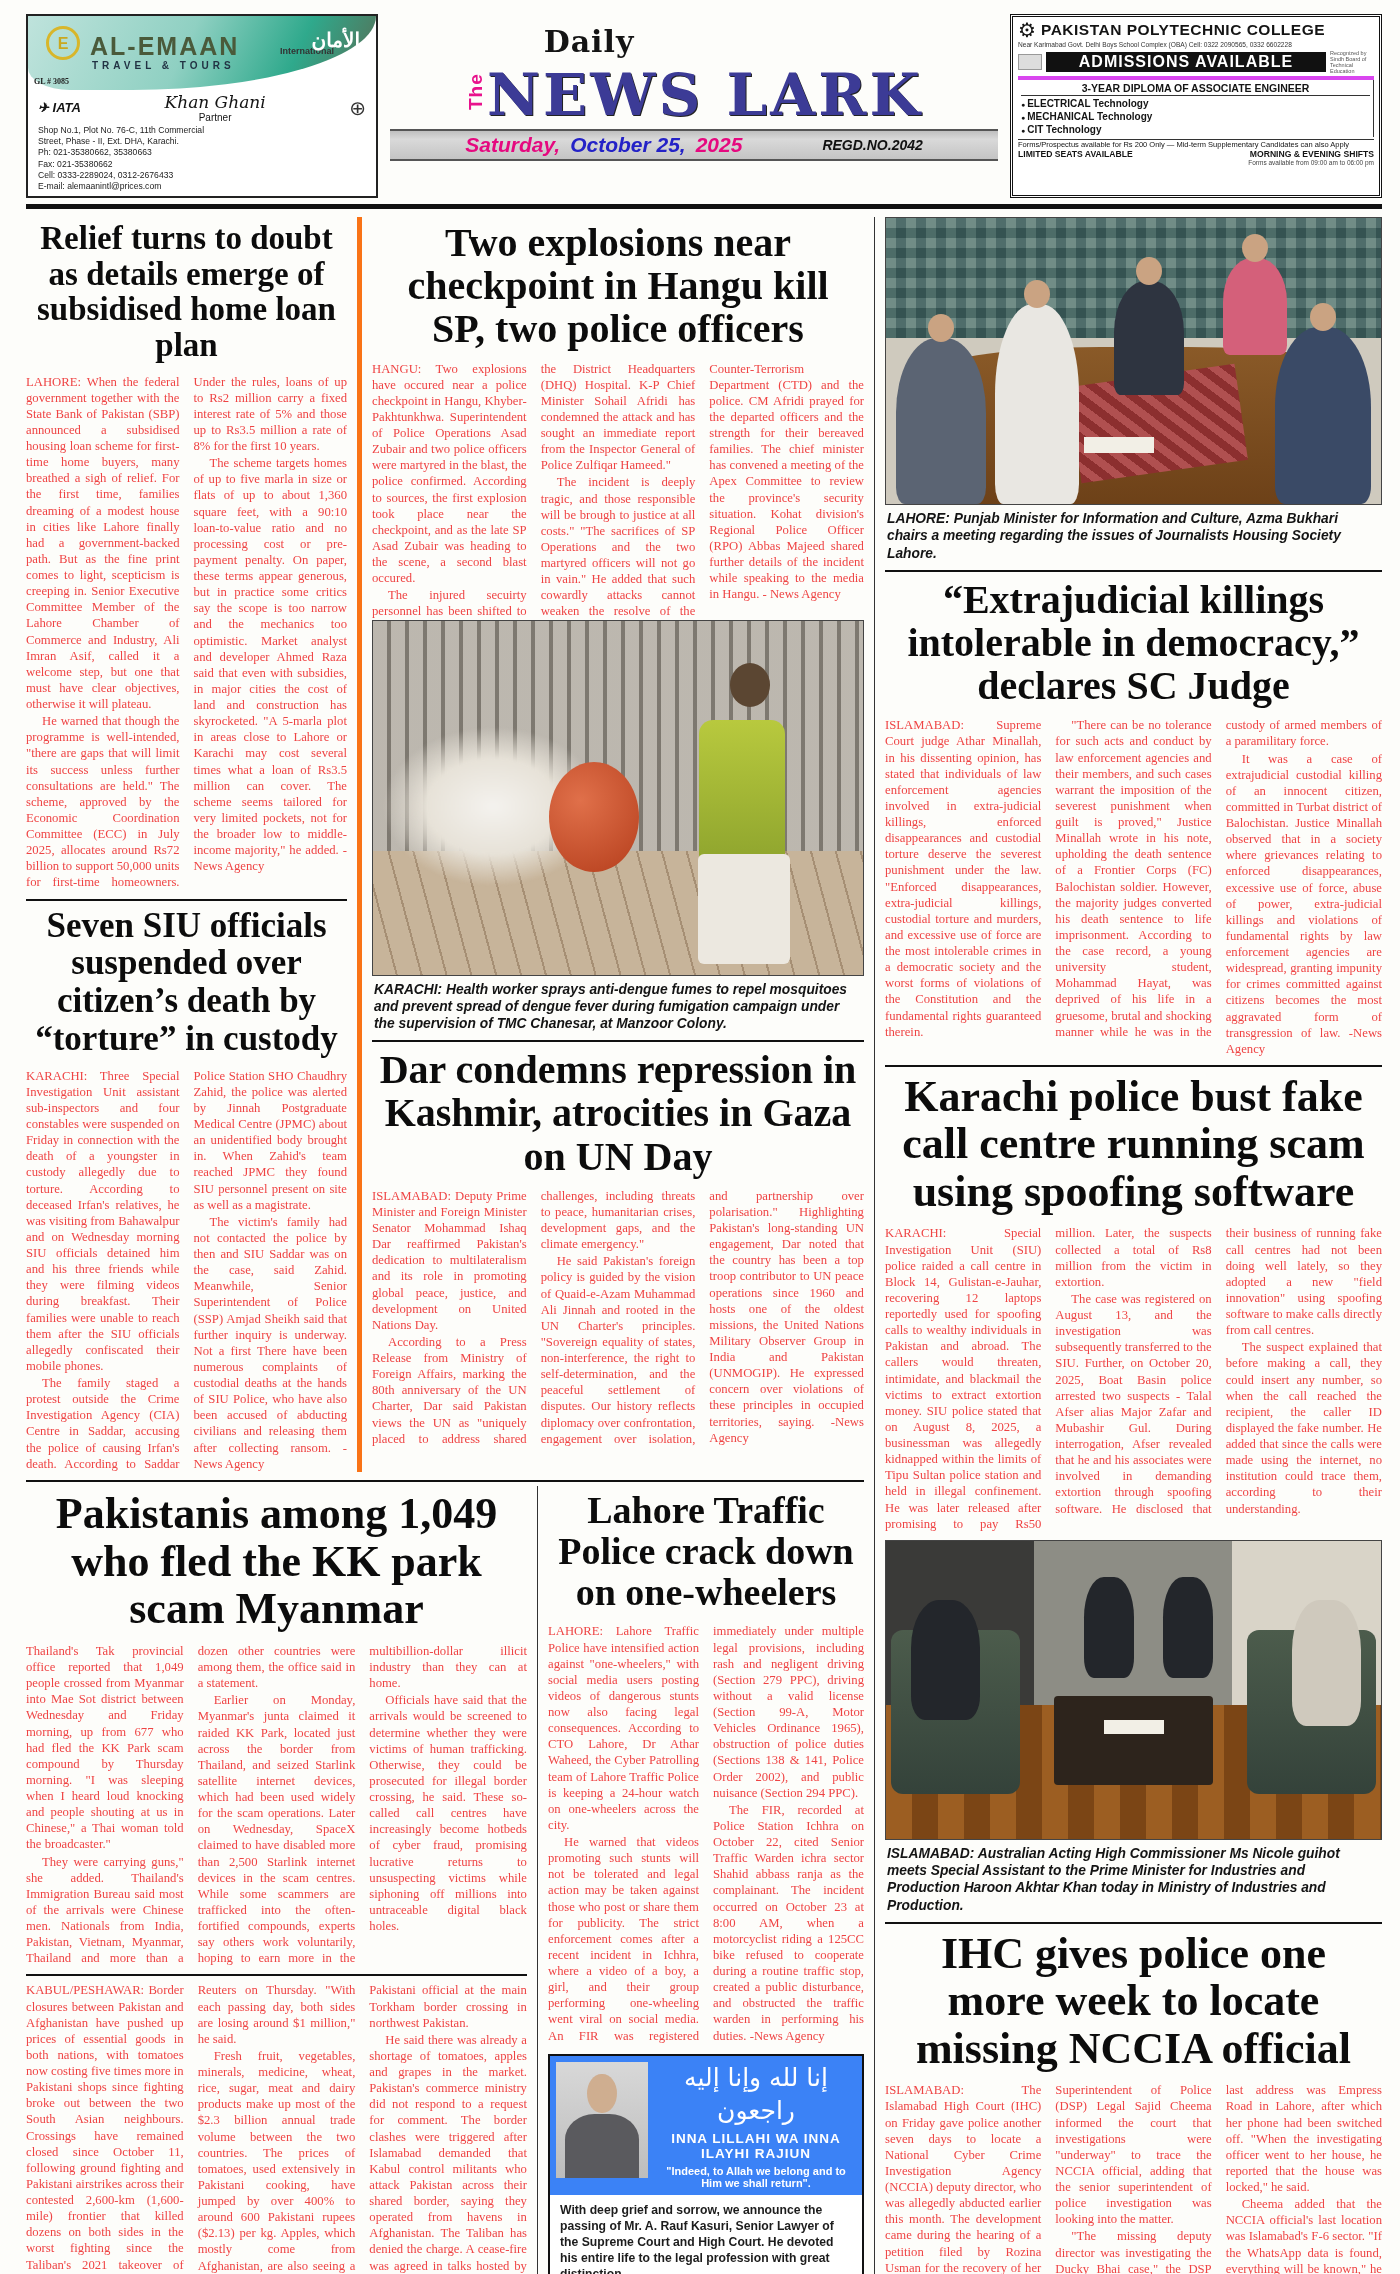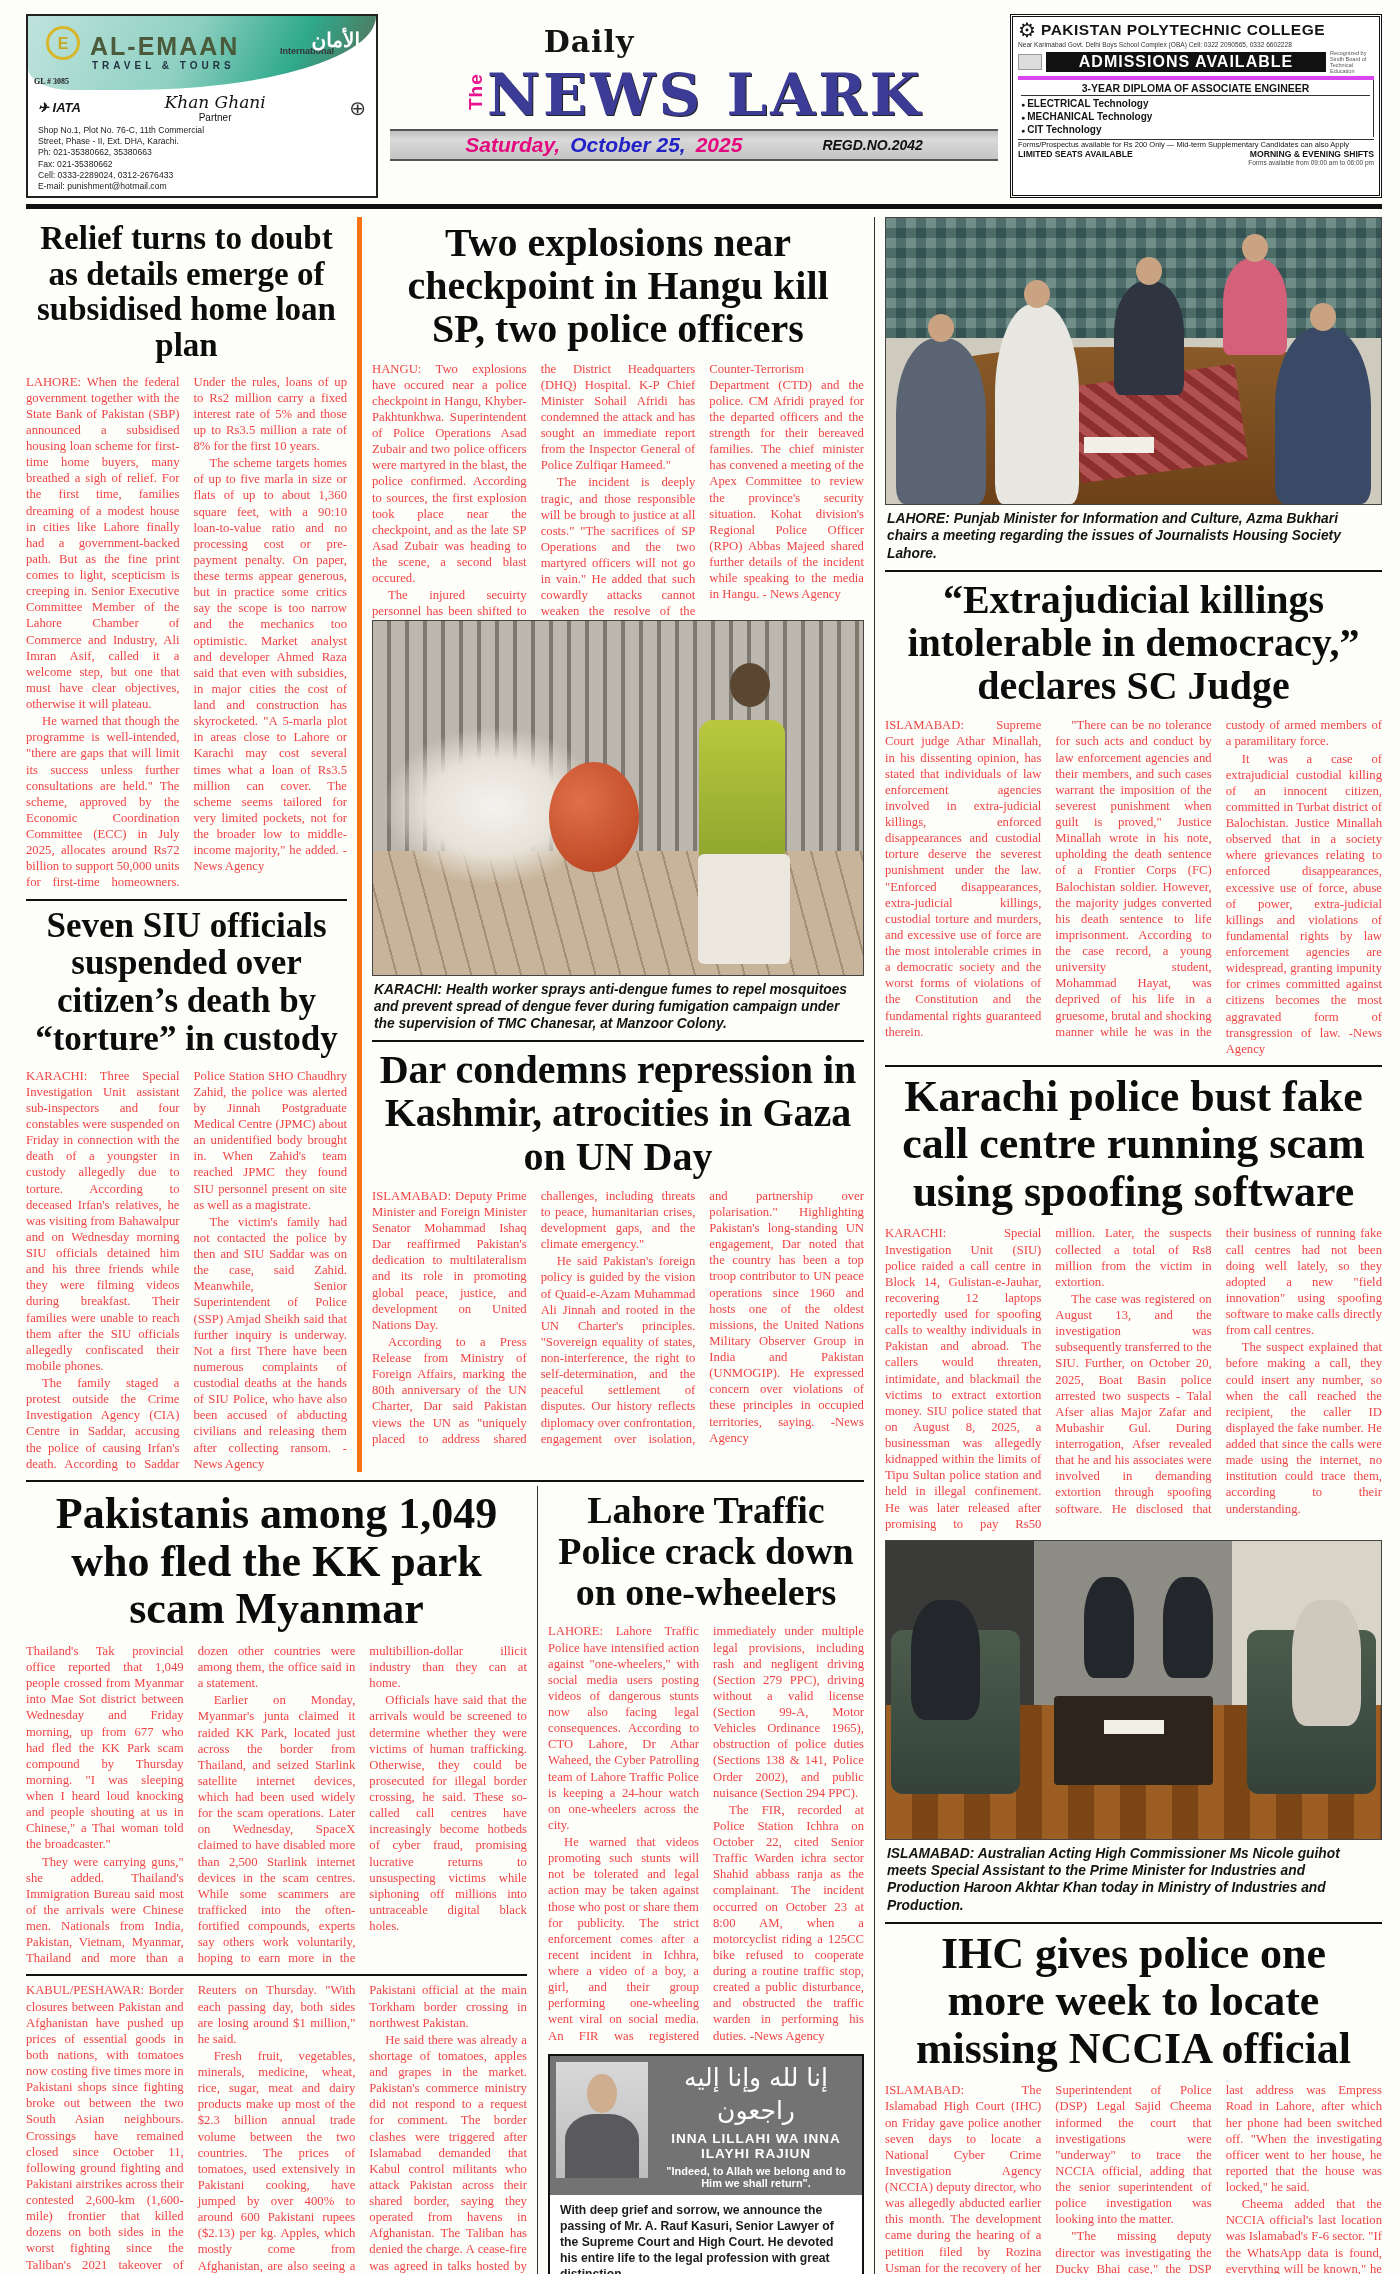--- a/index.html
+++ b/index.html
@@ -102,21 +102,21 @@
   .ph-australia { height:300px; }
   .room-wall { position:absolute; inset:0 0 45% 0; background:linear-gradient(90deg,#3a3a38 0 30%, #8d8d85 30% 70%, #d9d4c8 70%); }
   .room-floor { position:absolute; inset:55% 0 0 0; background:repeating-linear-gradient(90deg,#9c5e22 0 26px,#7b4515 26px 52px); }
   .sofa { position:absolute; background:linear-gradient(#4c5c4c,#34423a); border-radius:12px; }
   .ctable { position:absolute; left:34%; top:52%; width:32%; height:30%; background:#2d241c; border-radius:4px; }
   .paper { position:absolute; background:#f2efe6; }
   .sit { position:absolute; background:#23262b; border-radius:40% 40% 20% 20%; }
 
   
   .obit { border:2.5px solid #111; margin-top:10px; background:#fff; }
-  .obit-head { background:#737373; color:#fff; display:flex; gap:8px; padding:6px; }
+  .obit-head { background:#3b82f6; color:#fff; display:flex; gap:8px; padding:6px; }
   .obit-photo { width:92px; height:116px; background:linear-gradient(#d8d8d8,#bdbdbd); position:relative; flex:none; }
   .obit-suit { position:absolute; bottom:0; left:10%; width:80%; height:55%; background:#5a5a5e; border-radius:40% 40% 0 0; }
   .obit-headc { position:absolute; top:10%; left:34%; width:32%; height:34%; background:#cfae90; border-radius:50%; }
   .obit-right { flex:1; text-align:center; }
   .obit-ar { font-size:25px; line-height:1.3; font-family:"DejaVu Serif",serif; }
   .obit-translit { font-family:"Liberation Sans",sans-serif; font-weight:800; font-size:13.5px; letter-spacing:1px; margin-top:4px; }
   .obit-quote { font-family:"Liberation Sans",sans-serif; font-weight:700; font-size:11px; margin-top:4px; }
   .obit-body { padding:8px 10px; font-family:"Liberation Sans",sans-serif; font-weight:700; font-size:12.2px; line-height:1.3; color:#1c1c1c; }
   .obit-body p { margin-bottom:9px; }
 </style>
@@ -140,21 +140,21 @@
         <div class="iata"><span class="iata-wing">✈</span> <span>IATA</span></div>
         <div class="khan"><span>Khan Ghani</span><small>Partner</small></div>
         <div class="globe-icon">⊕</div>
       </div>
       <div class="trav-addr">
         <div>Shop No.1, Plot No. 76-C, 11th Commercial</div>
         <div>Street, Phase - II, Ext. DHA, Karachi.</div>
         <div>Ph: 021-35380662, 35380663</div>
         <div>Fax: 021-35380662</div>
         <div>Cell: 0333-2289024, 0312-2676433</div>
-        <div>E-mail: punishment@hotmail.com</div>
+        <div>E-mail: alemaanintl@prices.com</div>
       </div>
     </div>
 
     <div class="masthead">
       <div class="mast-daily">Daily</div>
       <div class="mast-row">
         <span class="mast-the">The</span>
         <span class="mast-title">NEWS LARK</span>
       </div>
       <div class="datebar">

